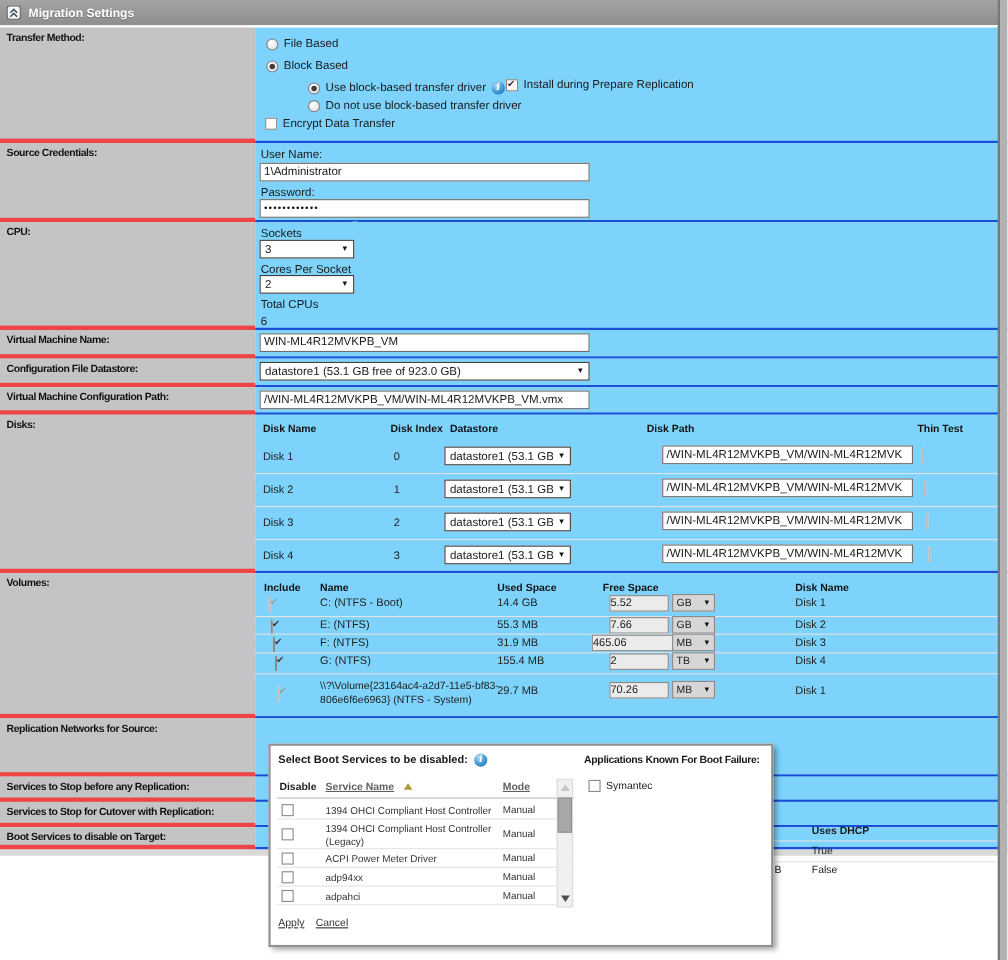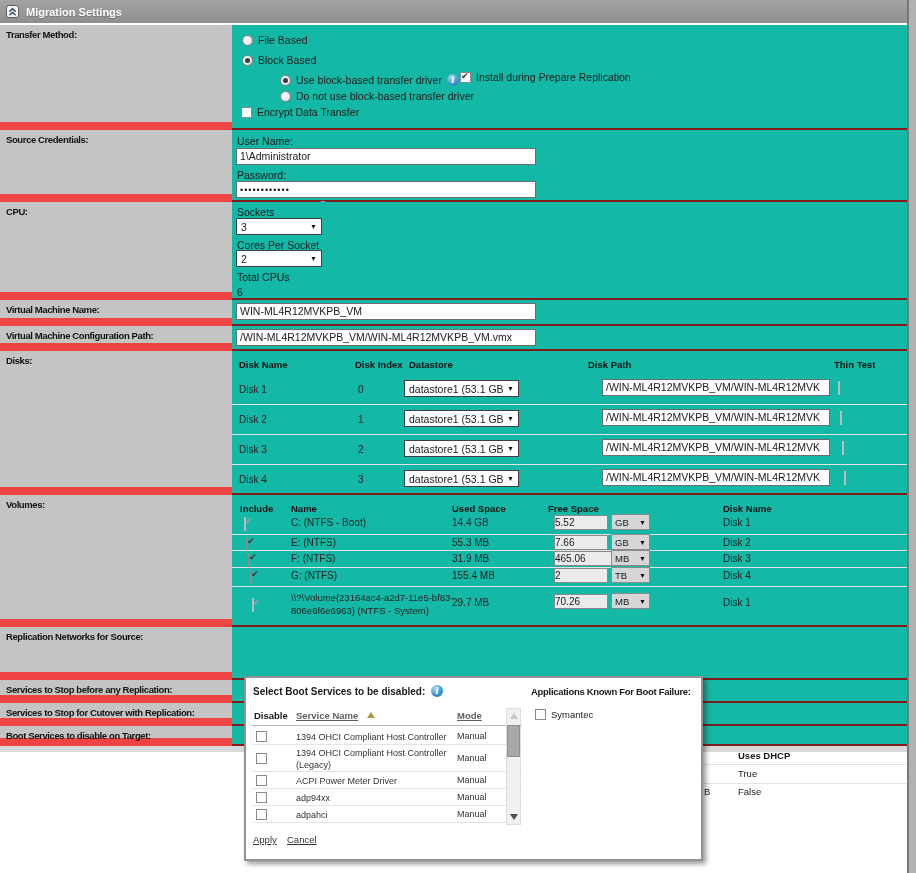--- a/index.html
+++ b/index.html
@@ -7,23 +7,23 @@
   body { font-family:"Liberation Sans", sans-serif; font-size:10.5px; color:#1a1a1a; }
   .page { position:relative; width:916px; height:873px; overflow:hidden; background:#fff; }
 
   
   .titlebar { height:25px; background:linear-gradient(#a3a3a3,#8e8e8e); border-bottom:2px solid #fff;
               display:flex; align-items:center; padding-left:6px; gap:7px; }
   .titlebar .t { color:#fff; font-weight:bold; font-size:11px; text-shadow:0 1px 1px rgba(0,0,0,.25); }
 
   
   .srow { display:flex; width:916px; }
-  .slabel { width:232px; background:#c4c4c4; border-bottom:8px solid #ef4444; padding:4px 0 0 6px;
+  .slabel { width:232px; background:#c4c4c4; border-bottom:4px solid #ef4444; padding:4px 0 0 6px;
             font-size:9.5px; font-weight:bold; letter-spacing:-0.4px; color:#111; white-space:nowrap; overflow:visible; }
-  .scontent { flex:1; position:relative; border-bottom:2px solid #7f1d1d; background:#14b8a6; }
+  .scontent { flex:1; position:relative; border-bottom:2px solid #1d4ed8; background:#7dd3fc; }
 
   .abs { position:absolute; }
   .b { font-weight:bold; }
   .small { font-size:9.5px; }
 
   .tinput { position:absolute; background:#fff; border:1px solid #6d6d6d; height:17px;
             font-size:10.5px; line-height:15px; padding:0 3px; overflow:hidden; white-space:nowrap; }
   .pw { letter-spacing:1px; font-size:9px; line-height:15px; }
 
   .sel { position:absolute; background:#fff; border:1px solid #3f3f3f; height:17px;
@@ -173,20 +173,29 @@
 
   <div class="srow" style="height:26px">
     <div class="slabel">Virtual Machine Name:</div>
     <div class="scontent">
       <div class="tinput" style="left:4px;top:3px;width:300px">
         <span>WIN-ML4R12MVKPB_VM</span>
       </div>
     </div>
   </div>
 
+  <div class="srow" style="height:26px">
+    <div class="slabel">Configuration File Datastore:</div>
+    <div class="scontent">
+      <div class="sel" style="left:4px;top:3px;width:300px">
+        <span class="txt">datastore1 (53.1 GB free of 923.0 GB)</span>
+        <span class="arr">▼</span>
+      </div>
+    </div>
+  </div>
 
   <div class="srow" style="height:25px">
     <div class="slabel">Virtual Machine Configuration Path:</div>
     <div class="scontent">
       <div class="tinput" style="left:4px;top:3px;width:300px">
         <span>/WIN-ML4R12MVKPB_VM/WIN-ML4R12MVKPB_VM.vmx</span>
       </div>
     </div>
   </div>
 
@@ -282,21 +291,21 @@
         <span class="txt">GB</span>
           <span class="arr">▼</span>
       </div>
       <span class="tval" style="left:491px;top:42px">Disk 2</span>
       <div class="hline" style="top:55px"></div>
 
       
       <span class="cb on abs" style="left:12px;top:59px"></span>
       <span class="tval" style="left:59px;top:58px">F: (NTFS)</span>
       <span class="tval" style="left:220px;top:58px">31.9 MB</span>
-      <div class="finput" style="left:322px;top:56px;width:74px"><span>465.06</span></div>
+      <div class="finput" style="left:306px;top:56px;width:74px"><span>465.06</span></div>
       <div class="sel usel" style="left:379px;top:55px;width:39px;position:absolute">
         <span class="txt">MB</span>
           <span class="arr">▼</span>
       </div>
       <span class="tval" style="left:491px;top:58px">Disk 3</span>
       <div class="hline" style="top:72px"></div>
 
       
       <span class="cb on abs" style="left:12px;top:76px"></span>
       <span class="tval" style="left:59px;top:75px">G: (NTFS)</span>

